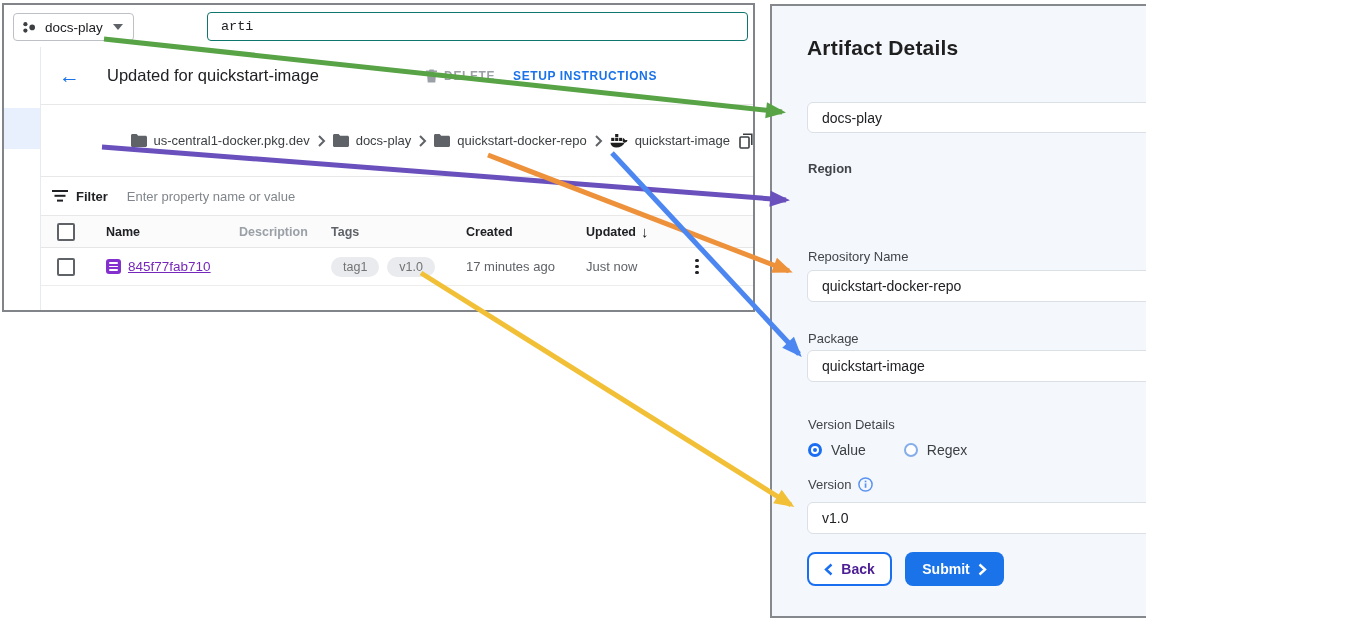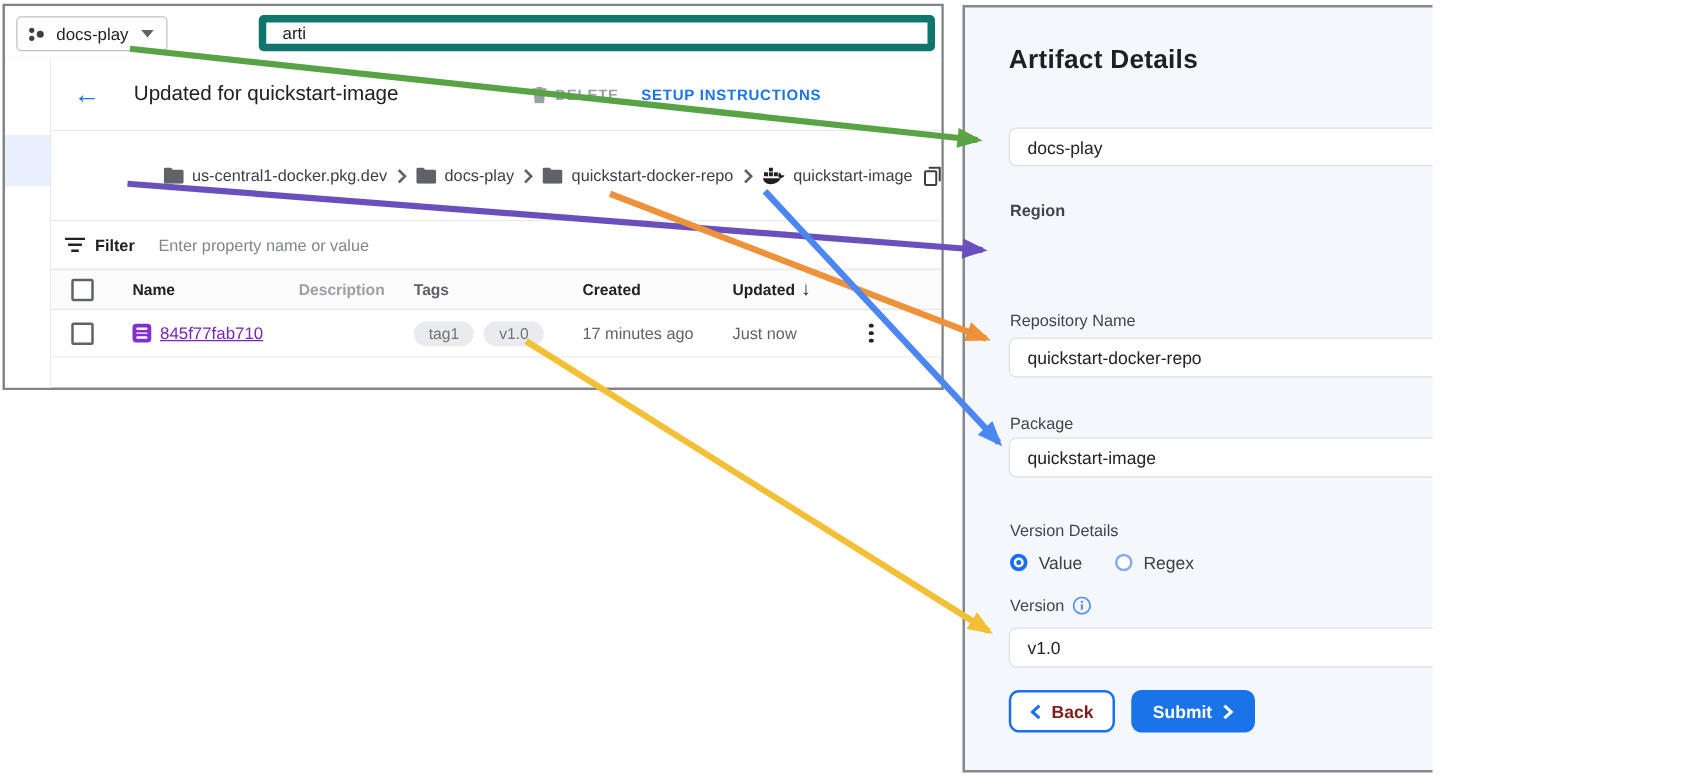--- a/index.html
+++ b/index.html
@@ -7,23 +7,23 @@
   .stage{position:relative;width:1146px;height:625px;background:#fff;overflow:hidden;}
 
   
   .console{position:absolute;left:2px;top:3px;width:753px;height:309px;background:#fff;
            border:2px solid #818488;box-sizing:border-box;}
   .topbar{position:absolute;left:0;top:0;right:0;height:42px;border-bottom:1px solid #e4e6e8;background:#fff;}
   .proj-select{position:absolute;left:9px;top:8px;width:121px;height:28px;border:1px solid #bdc1c6;
                border-radius:4px;display:flex;align-items:center;gap:8px;padding:0 8px;box-sizing:border-box;cursor:pointer;}
   .proj-select .lbl{font-size:13.5px;color:#202124;}
   .caret{width:0;height:0;border-left:5px solid transparent;border-right:5px solid transparent;border-top:6px solid #5f6368;margin-left:2px;}
-  .search-box{position:absolute;left:203px;top:7px;width:541px;height:29px;border:6px solid #0f766e;border-radius:4px;
+  .search-box{position:absolute;left:203px;top:7px;width:541px;height:29px;border:1px solid #0f766e;border-radius:4px;
               box-sizing:border-box;font-size:13.5px;color:#202124;padding:0 13px;background:#fff;outline:none;
-              font-family:Liberation Sans, sans-serif;}
+              font-family:Liberation Mono, monospace;}
 
   .nav-strip{position:absolute;left:0;top:42px;bottom:0;width:36px;border-right:1px solid #e8eaed;background:#fff;}
   .nav-highlight{position:absolute;left:0;top:61px;width:36px;height:41px;background:#e8f0fe;}
 
   .band{position:absolute;left:37px;right:0;display:flex;align-items:center;box-sizing:border-box;background:#fff;}
   .hdr-band{top:42px;height:58px;border-bottom:1px solid #e8e8e8;padding:0 0 0 18px;}
   .back-arrow{color:#1a73e8;font-size:21px;line-height:1;cursor:pointer;}
   .page-title{font-size:16.5px;color:#202124;margin-left:27px;}
   .hdr-actions{margin-left:auto;display:flex;align-items:center;padding-right:96px;}
   .delete-btn{display:flex;align-items:center;gap:6px;color:#9aa0a6;font-size:12px;font-weight:bold;letter-spacing:.6px;cursor:default;}
@@ -62,27 +62,27 @@
          border:2px solid #85888c;box-sizing:border-box;padding-left:14px;}
   .panel *{box-sizing:border-box;}
   .form-title{position:absolute;left:35px;top:30px;font-size:21px;font-weight:bold;color:#1f1f1f;letter-spacing:.2px;}
   .f-label{position:absolute;left:36px;font-size:13px;color:#414549;}
   .f-input{position:absolute;left:35px;width:456px;height:31px;background:#fff;border:1px solid #dbe0e6;
            border-radius:6px;display:flex;align-items:center;padding:0 12px 0 14px;font-size:14px;color:#202124;}
   .f-input .val{flex:1;}
   .f-icons{display:flex;align-items:center;gap:15px;}
   .pin-btn{position:absolute;left:500px;width:52px;height:33px;background:#eef4fb;border:1px solid #e2e9f2;
            border-radius:8px;display:flex;align-items:center;justify-content:center;cursor:pointer;}
-  .radio-row{position:absolute;left:36px;display:flex;align-items:center;gap:26px;text-align:center;}
+  .radio-row{position:absolute;left:36px;display:flex;align-items:center;gap:38px;text-align:center;}
   .radio-opt{display:flex;align-items:center;gap:9px;font-size:14px;color:#3c4043;cursor:pointer;}
   .radio-on{width:8px;height:8px;border-radius:50%;background:#1b6ef3;border:2px solid #fff;outline:3px solid #1b6ef3;margin:3px;}
   .radio-off{width:14px;height:14px;border-radius:50%;border:2px solid #85ade9;background:#fff;}
   .ver-label-row{position:absolute;left:36px;display:flex;align-items:center;gap:7px;}
   .btn-row{position:absolute;left:35px;top:546px;display:flex;gap:13px;}
-  .back-btn{width:85px;height:34px;border:2px solid #1a6ff0;border-radius:8px;background:#fff;color:#7f1d1d;
+  .back-btn{width:85px;height:34px;border:2px solid #1a6ff0;border-radius:8px;background:#fff;color:#4c1d95;
             font-size:14px;font-weight:bold;display:flex;align-items:center;justify-content:center;gap:8px;cursor:pointer;}
   .submit-btn{width:99px;height:34px;border:none;border-radius:8px;background:#1a73e8;color:#fff;
             font-size:14px;font-weight:bold;display:flex;align-items:center;justify-content:center;gap:8px;cursor:pointer;}
 
   .arrows{position:absolute;left:0;top:0;width:1346px;height:625px;pointer-events:none;z-index:20;}
 </style>
 </head>
 <body>
 
 <div class="stage">

